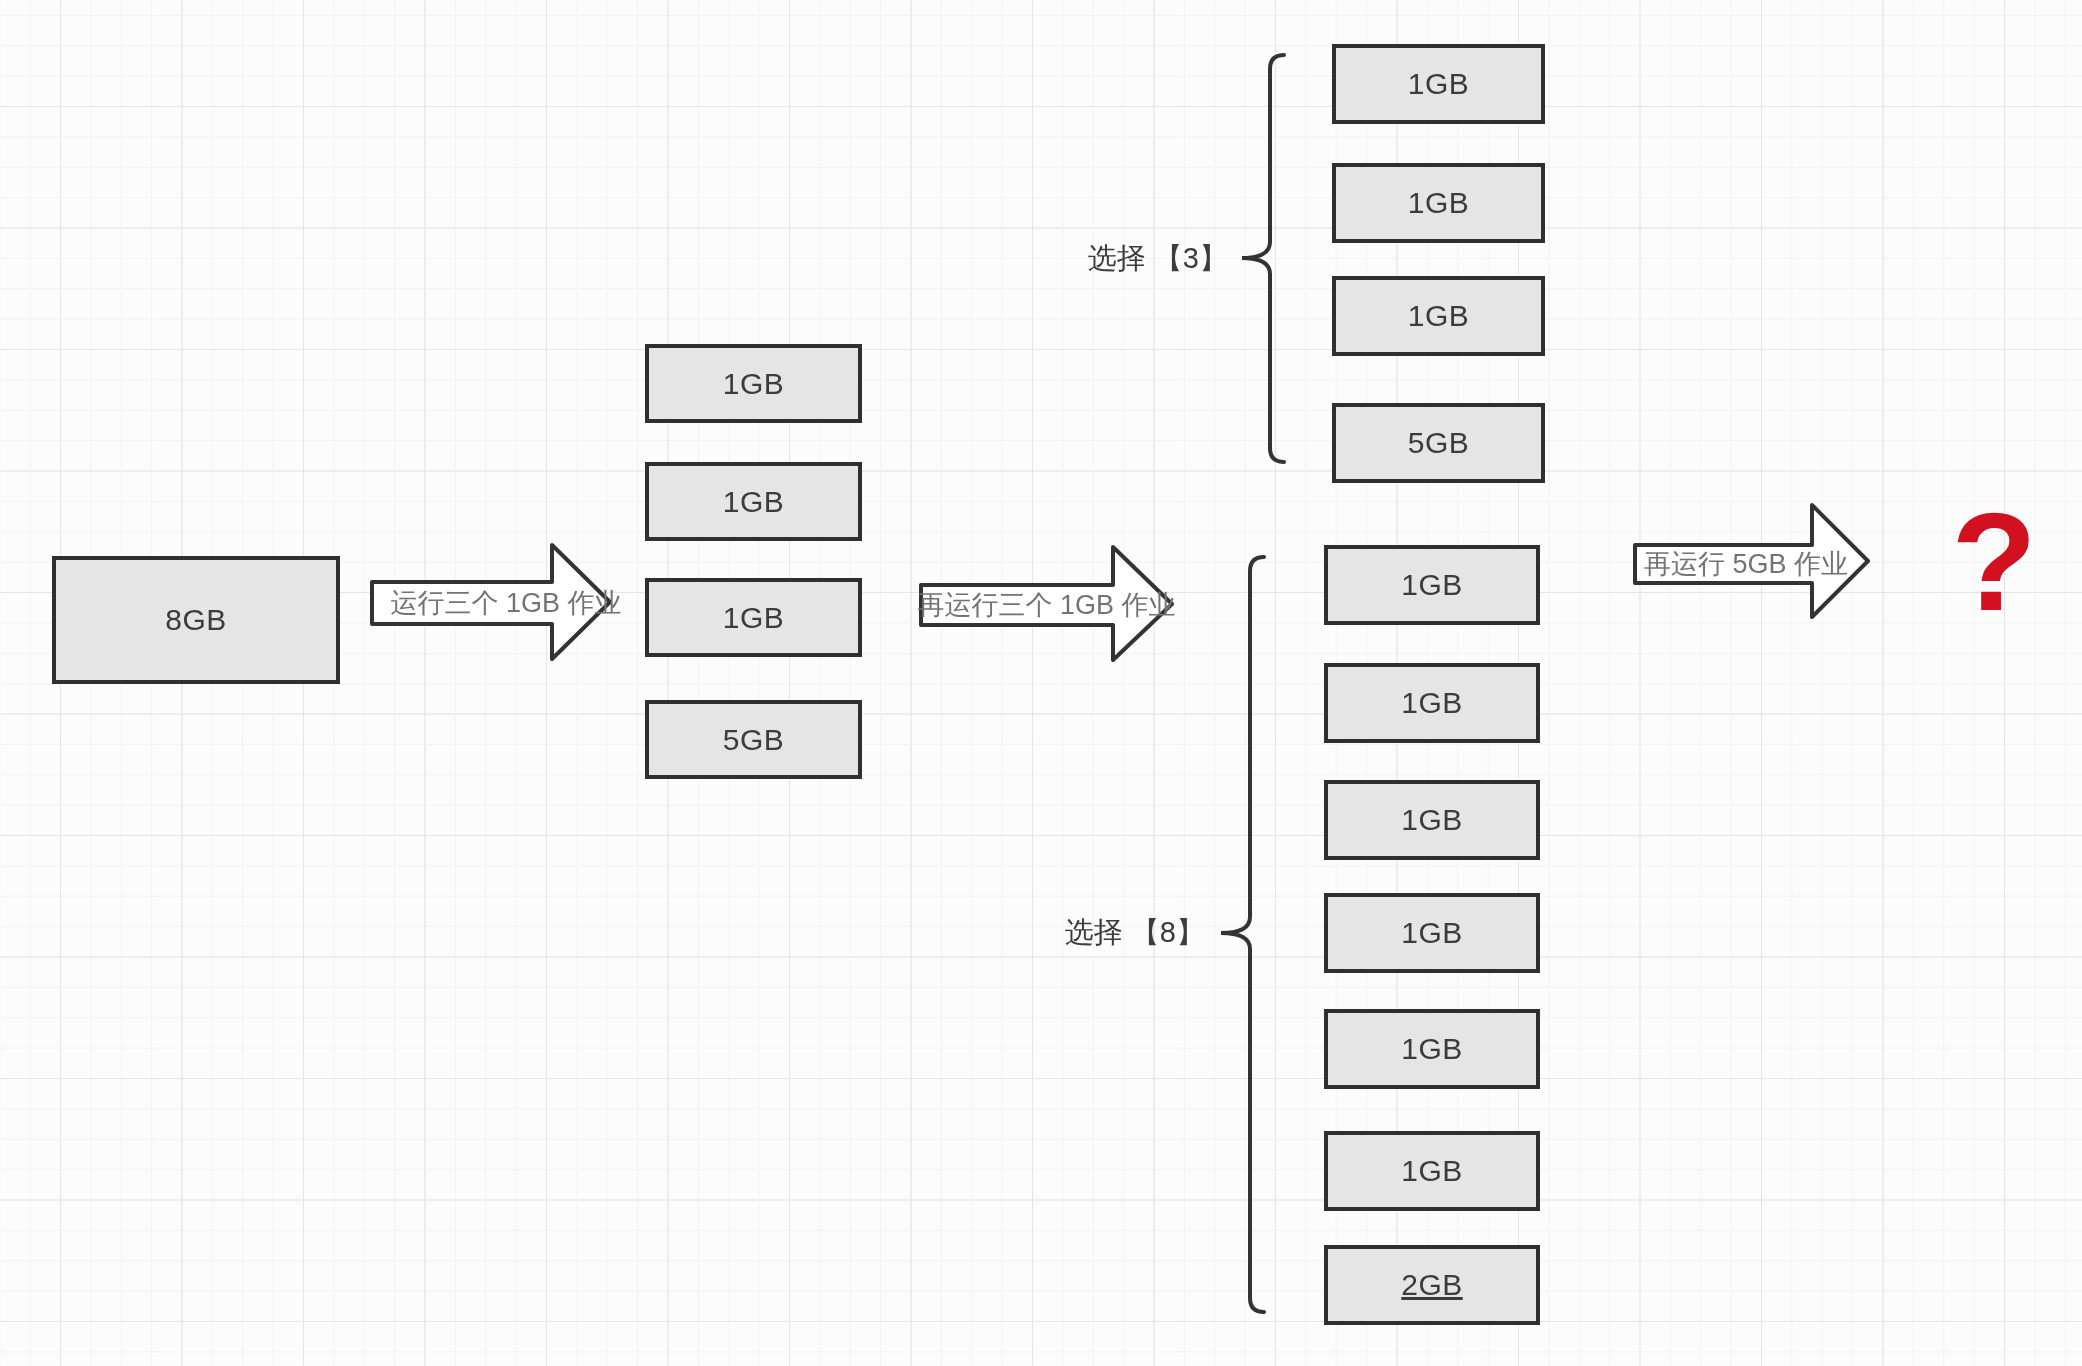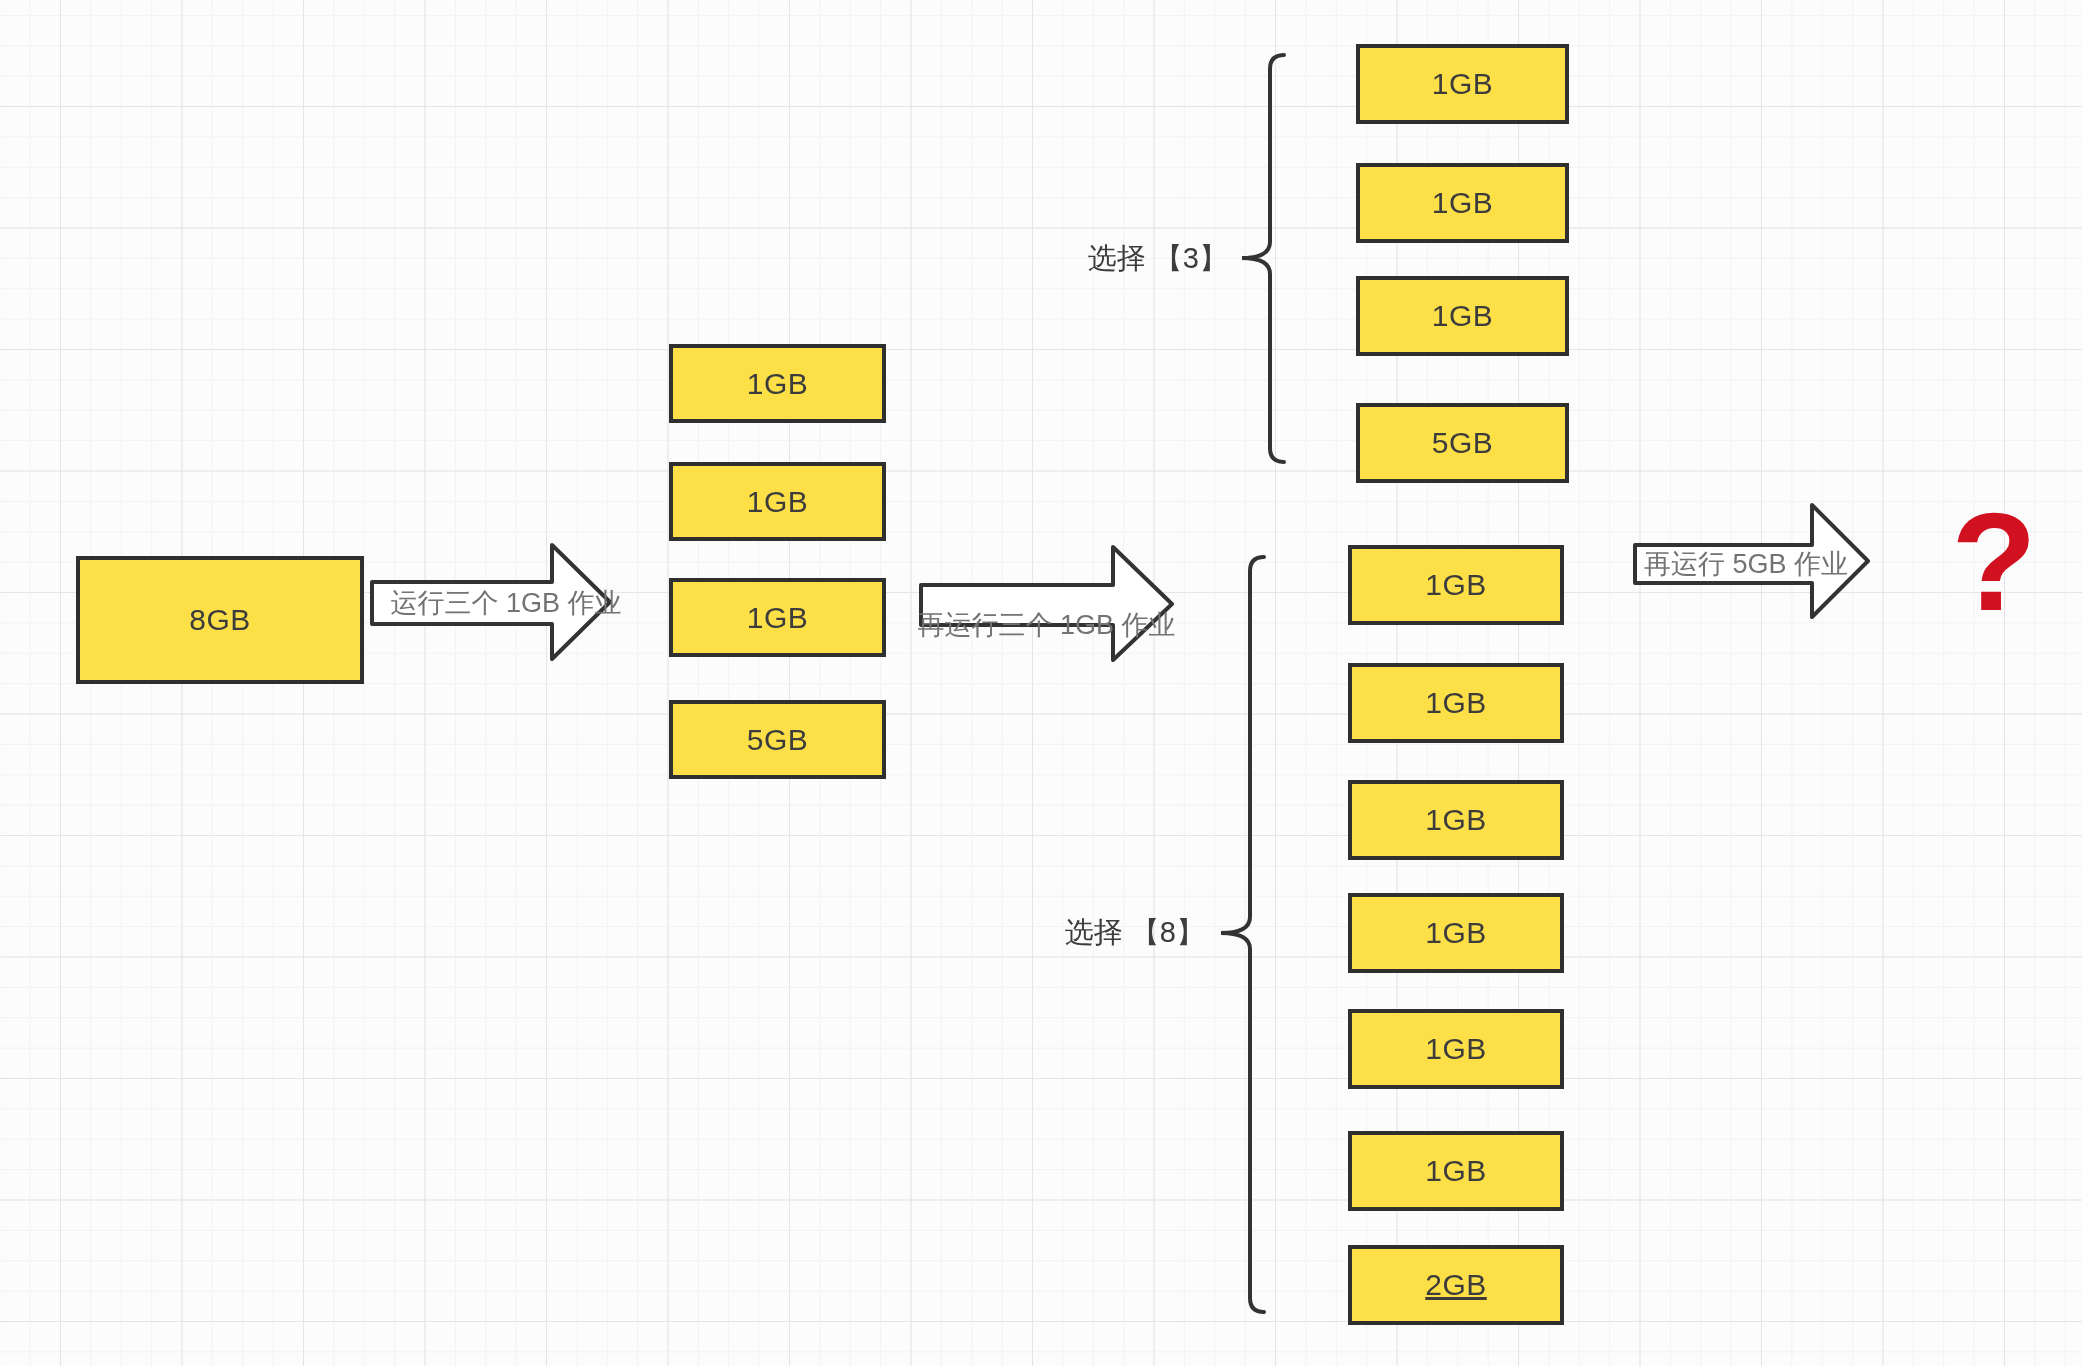--- a/index.html
+++ b/index.html
@@ -11,23 +11,23 @@
     background-image:
       linear-gradient(#e5e5e8 1px, transparent 1px),
       linear-gradient(90deg, #e5e5e8 1px, transparent 1px),
       linear-gradient(#f2f2f4 1px, transparent 1px),
       linear-gradient(90deg, #f2f2f4 1px, transparent 1px);
     background-size:121.5px 121.5px,121.5px 121.5px,30.375px 30.375px,30.375px 30.375px;
     background-position:60px 106px,60px 106px,60px 106px,60px 106px;
   }
   .membox{
     position:absolute;box-sizing:border-box;
-    background:#fde047;border:4px solid #2f2f2f;
+    background:#e5e5e5;border:4px solid #2f2f2f;
     display:flex;align-items:center;justify-content:center;
-    font-size:30px;color:#3c3c3c;letter-spacing:0.5px;margin-left:24px;
+    font-size:30px;color:#3c3c3c;letter-spacing:0.5px;
   }
   .col-mid{left:645px;width:217px;height:79px;}
   .col-opt1{left:1332px;width:213px;height:80px;}
   .col-opt2{left:1324px;width:216px;height:80px;}
   .arrow-label{
     position:absolute;display:flex;align-items:center;justify-content:center;
     font-size:27px;color:#737373;white-space:nowrap;overflow:visible;
   }
   .brace-label{
     position:absolute;display:flex;align-items:center;justify-content:flex-end;
@@ -69,21 +69,21 @@
 <div class="membox col-mid" style="top:462px;">
   <span>1GB</span>
 </div>
 <div class="membox col-mid" style="top:578px;">
   <span>1GB</span>
 </div>
 <div class="membox col-mid" style="top:700px;">
   <span>5GB</span>
 </div>
 
-<div class="arrow-label" style="left:925px;top:585px;width:243px;height:40px;margin-top:20px;">再运行三个 1GB 作业</div>
+<div class="arrow-label" style="left:925px;top:585px;width:243px;height:40px;">再运行三个 1GB 作业</div>
 
 <div class="brace-label" style="left:1058px;top:243px;width:170px;height:32px;">选择 【3】</div>
 
 <div class="membox col-opt1" style="top:44px;">
   <span>1GB</span>
 </div>
 <div class="membox col-opt1" style="top:163px;">
   <span>1GB</span>
 </div>
 <div class="membox col-opt1" style="top:276px;">

